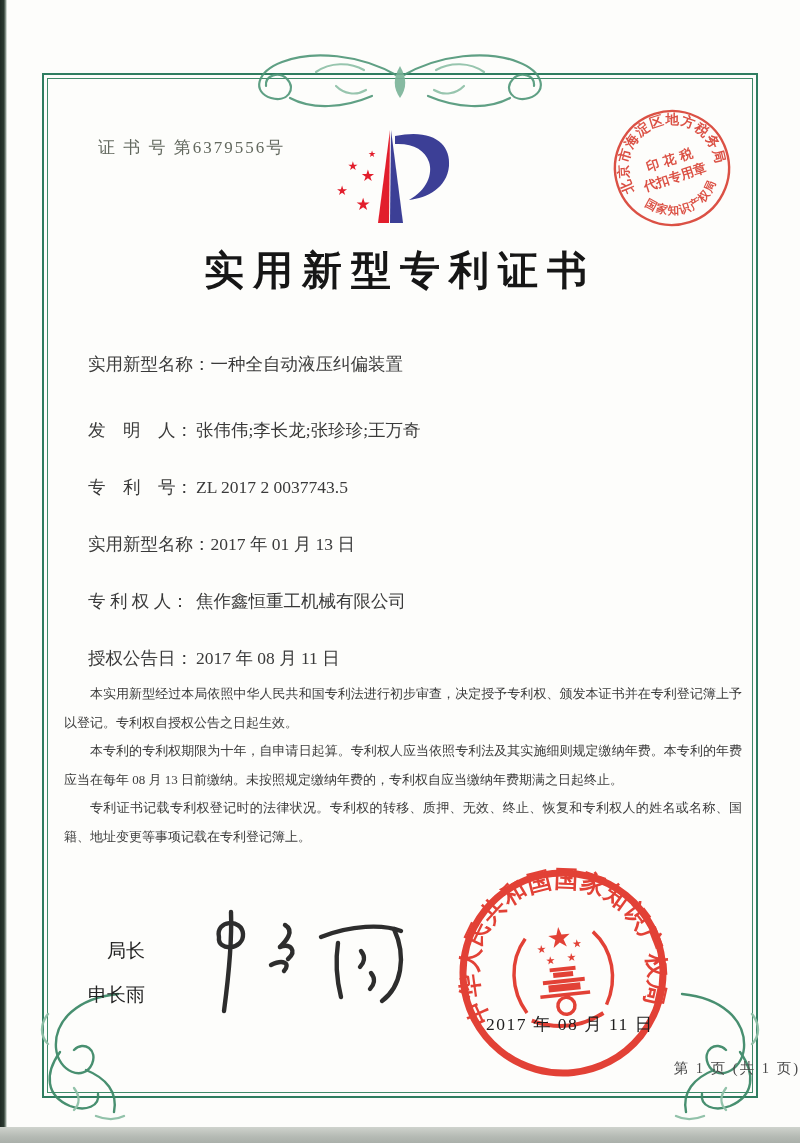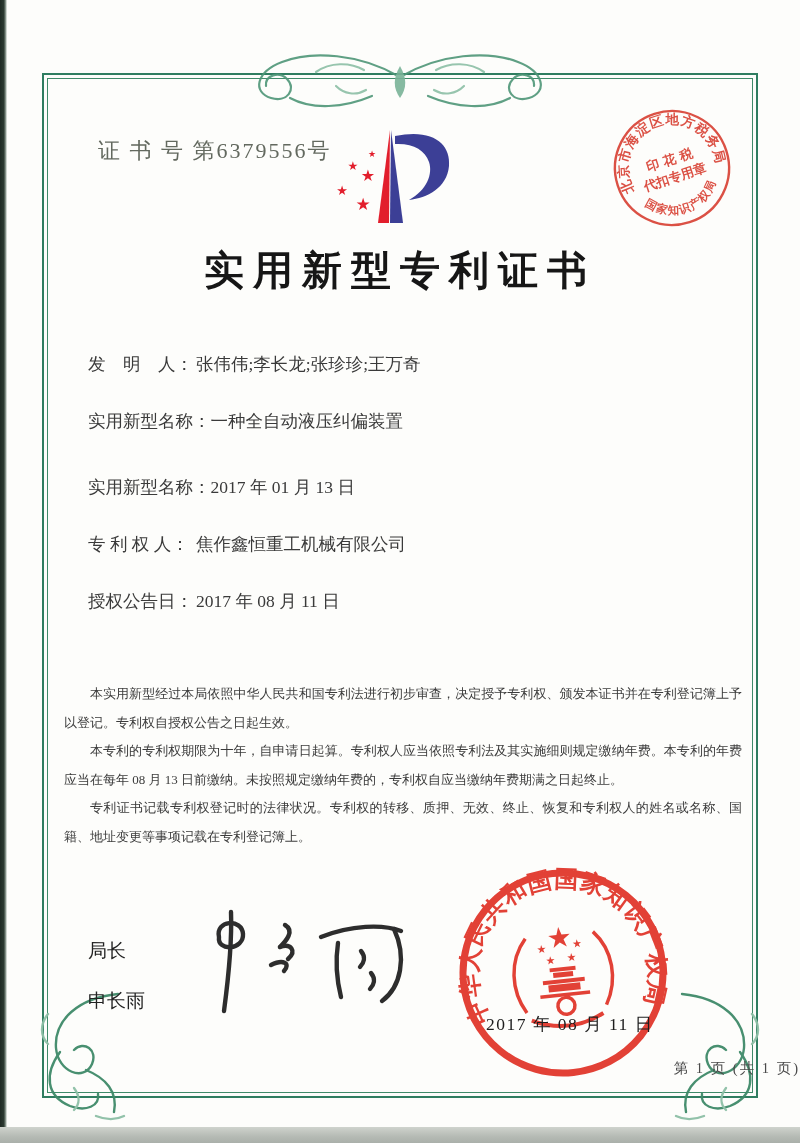--- a/index.html
+++ b/index.html
@@ -14,36 +14,36 @@
   .edge-left{position:absolute;left:0;top:0;width:7px;height:1143px;
     background:linear-gradient(90deg,#1f2a24 0%,#2c3a31 55%,#9aa79e 85%,#fdfdfb 100%);}
   .edge-bottom{position:absolute;left:0;top:1127px;width:800px;height:16px;
     background:linear-gradient(180deg,#cfd3cd 0%,#b5bab4 60%,#aab0aa 100%);}
   
   .frame-outer{position:absolute;left:42px;top:73px;right:42px;bottom:45px;
     border:2px solid #2f7d60;}
   .frame-inner{position:absolute;left:47px;top:78px;right:47px;bottom:50px;
     border:1px solid #3f8a69;}
   .ornament{position:absolute;pointer-events:none;}
-  .cert-no{position:absolute;left:98px;top:136px;font-size:22px;
+  .cert-no{position:absolute;left:98px;top:136px;font-size:17px;
     letter-spacing:2px;color:#63695f;}
   .logo{position:absolute;left:325px;top:126px;}
   .tax-stamp{position:absolute;left:606px;top:102px;transform:rotate(-18deg);opacity:.88;}
   .title{position:absolute;left:0;right:0;top:243px;text-align:center;
     font-size:40px;font-weight:bold;letter-spacing:9px;color:#161616;}
   .fields{position:absolute;left:88px;top:352px;right:70px;}
   .field-row{font-size:17.5px;line-height:24px;margin-bottom:33px;color:#3a3a3a;}
   .field-row.first{margin-bottom:42px;}
   .field-label{display:inline-block;min-width:108px;}
   .field-value{color:#3a3a3a;}
   .paragraphs{position:absolute;left:64px;right:58px;top:680px;}
   .paragraphs p{margin:0;font-size:13px;line-height:28.5px;
     text-indent:2em;text-align:justify;color:#3b3b3b;}
   .sig-block{position:absolute;left:88px;top:938px;font-size:19px;color:#222;}
-  .sig-title{margin-bottom:24px;}
+  .sig-title{margin-bottom:18px;text-align:right;}
   .signature{position:absolute;left:185px;top:905px;}
   .seal{position:absolute;left:448px;top:858px;transform:rotate(-6deg);opacity:.92;}
   .seal-date{position:absolute;left:486px;top:1012px;font-size:17.5px;
     letter-spacing:1.5px;color:#1d1d1d;}
   .footer{position:absolute;left:0;right:0;top:1059px;text-align:right;
     font-size:14.5px;letter-spacing:2px;color:#4a4a4a;}
   svg text{font-family:"DejaVu Sans","Liberation Sans",sans-serif;}
 </style>
 </head>
 <body>
@@ -125,25 +125,28 @@
     <text font-size="11.5" fill="#d73a2c" font-weight="bold" letter-spacing="1">
       <textPath href="#taxBot" startOffset="50%" text-anchor="middle">国家知识产权局</textPath>
     </text>
     <text x="0" y="-4" font-size="13" fill="#d73a2c" font-weight="bold" text-anchor="middle">印 花 税</text>
     <text x="0" y="14" font-size="13" fill="#d73a2c" font-weight="bold" text-anchor="middle">代扣专用章</text>
   </svg>
 
   <div class="title">实用新型专利证书</div>
 
   <div class="fields">
-    <div class="field-row">
-      <span class="field-label">发　明　人：</span><span class="field-value">张伟伟;李长龙;张珍珍;王万奇</span>
-    </div>
     <div class="field-row first">
       <span class="field-label">实用新型名称：</span><span class="field-value">一种全自动液压纠偏装置</span>
+    </div>
+    <div class="field-row">
+      <span class="field-label">发　明　人：</span><span class="field-value">张伟伟;李长龙;张珍珍;王万奇</span>
+    </div>
+    <div class="field-row">
+      <span class="field-label">专　利　号：</span><span class="field-value">ZL 2017 2 0037743.5</span>
     </div>
     <div class="field-row">
       <span class="field-label">实用新型名称：</span><span class="field-value">2017 年 01 月 13 日</span>
     </div>
     <div class="field-row">
       <span class="field-label">专 利 权 人：</span><span class="field-value">焦作鑫恒重工机械有限公司</span>
     </div>
     <div class="field-row">
       <span class="field-label">授权公告日：</span><span class="field-value">2017 年 08 月 11 日</span>
     </div>

